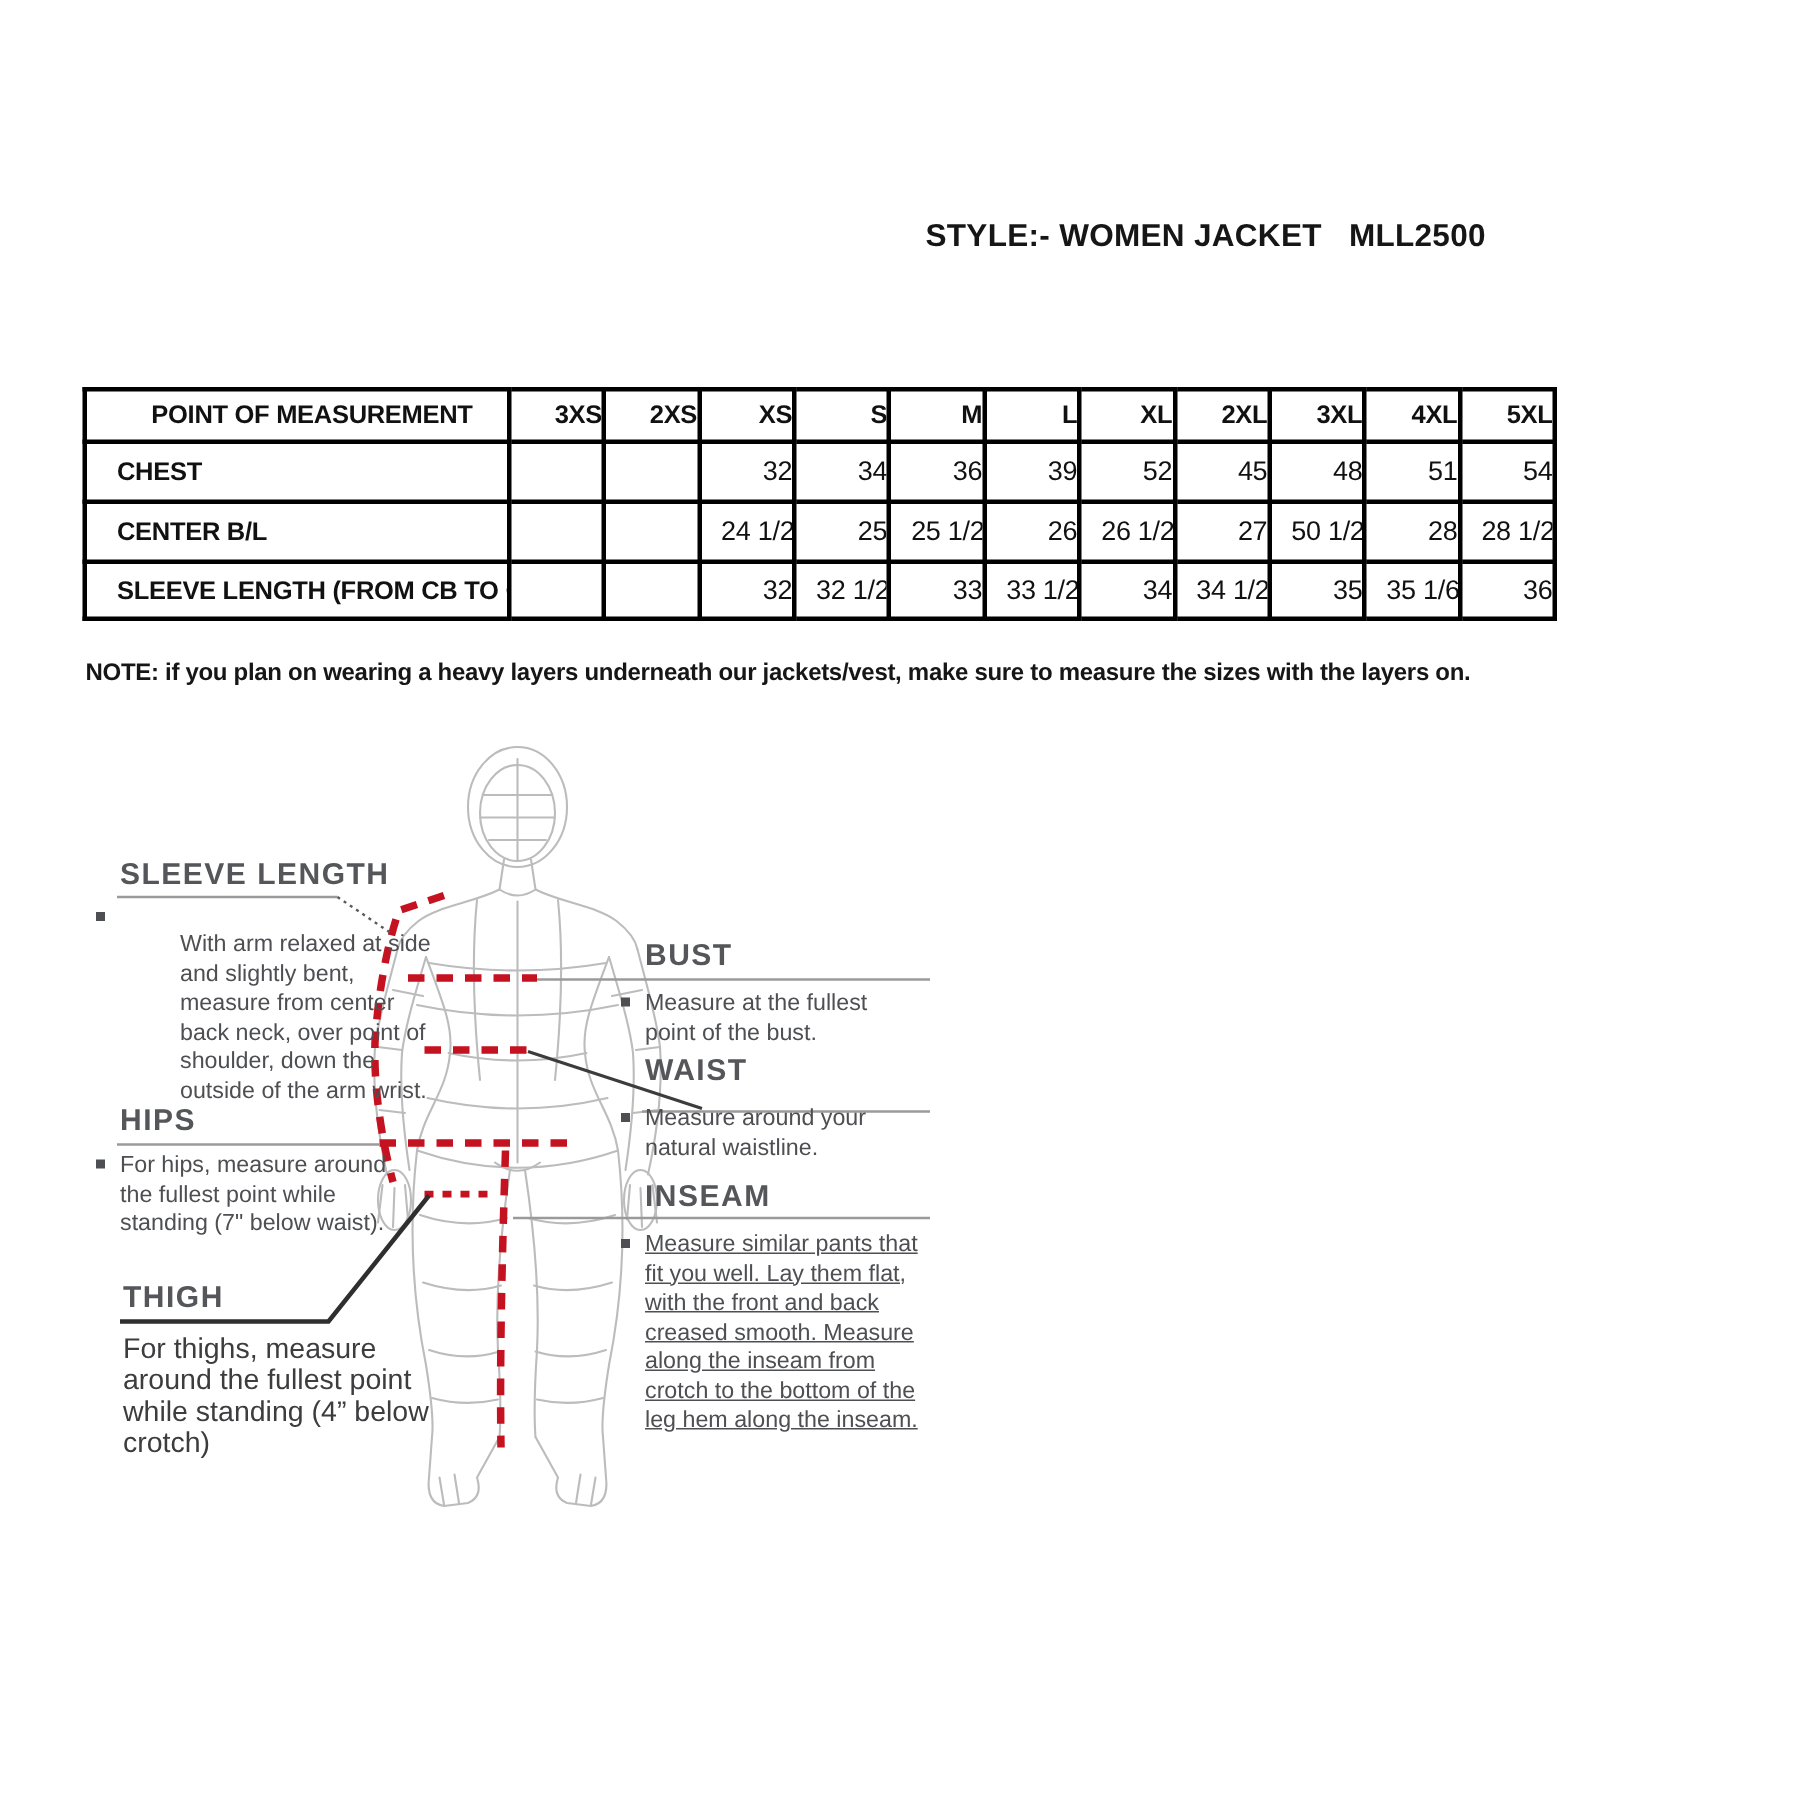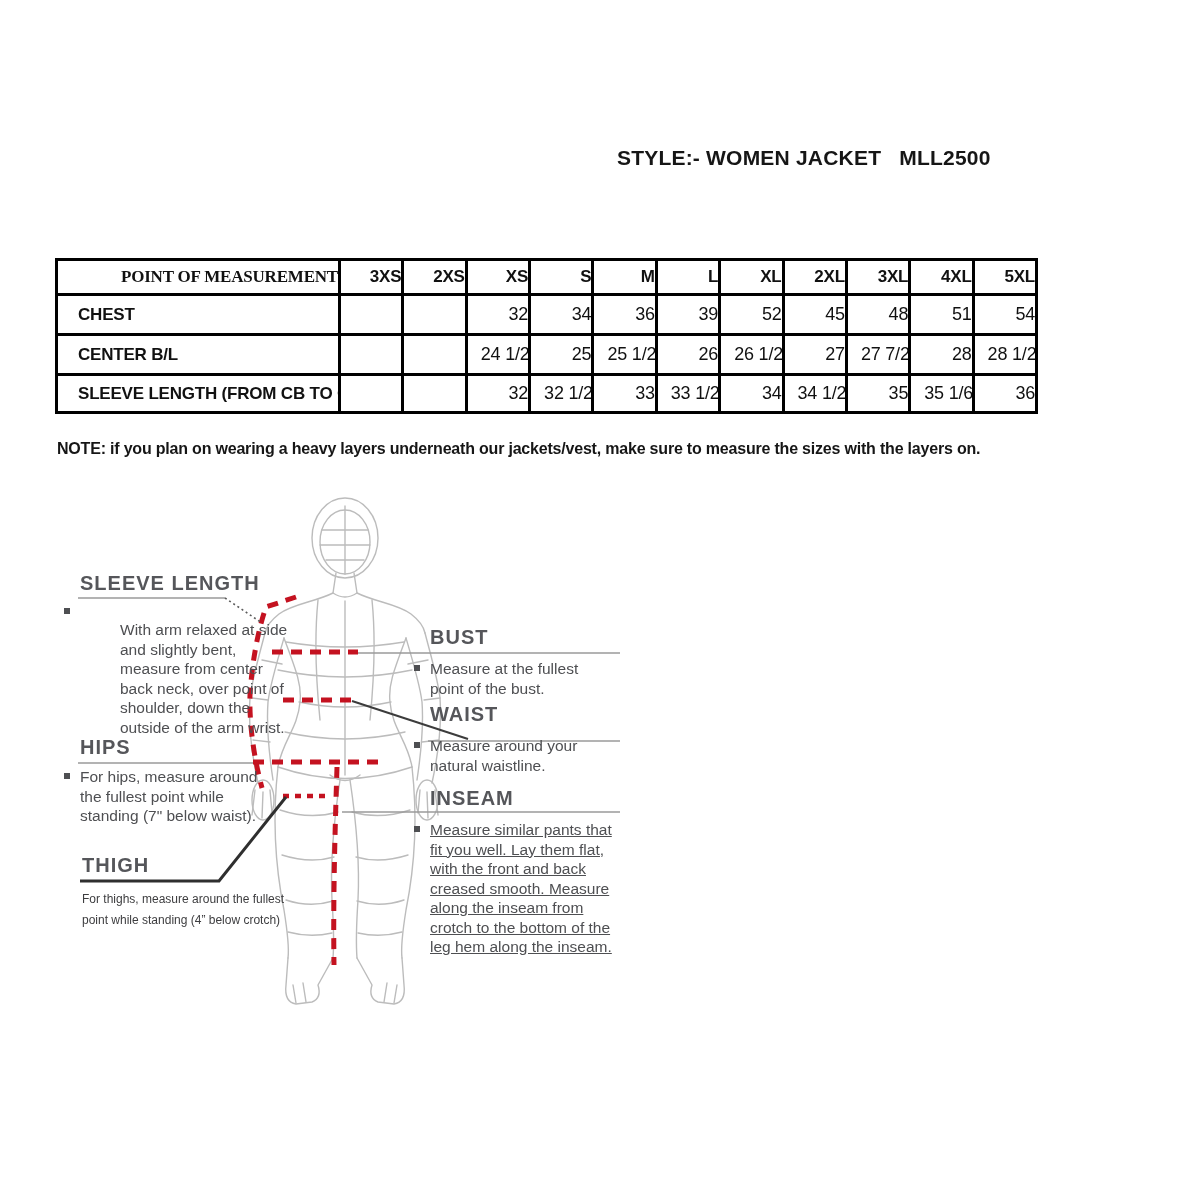--- a/index.html
+++ b/index.html
@@ -30,35 +30,35 @@
   table.size-chart th, table.size-chart td{
     border:3px solid #000;
     font-size:17px;font-weight:bold;letter-spacing:-0.2px;
     overflow:hidden;white-space:nowrap;
   }
   table.size-chart tr.hdr{height:35px;}
   table.size-chart tr.r1{height:40px;}
   table.size-chart tr.r2{height:40px;}
   table.size-chart tr.r3{height:38px;}
   table.size-chart th{text-align:right;}
-  table.size-chart th.label-cell{text-align:right;padding-left:20px;font-family:Liberation Serif, serif;}
+  table.size-chart th.label-cell{text-align:center;padding-left:20px;}
   table.size-chart td.label-cell{text-align:left;padding-left:20px;}
   table.size-chart td.val{font-weight:normal;font-size:18px;text-align:right;padding-left:13px;}
   .note-line{
     left:57px;top:440px;font-size:16px;font-weight:bold;color:#161616;
     white-space:nowrap;letter-spacing:-0.2px;
   }
   .guide-title{
     font-size:20px;font-weight:bold;letter-spacing:1px;color:var(--label-gray);
     white-space:nowrap;
   }
   .guide-text{
     font-size:15.5px;line-height:19.5px;color:var(--text-gray);
   }
-  .guide-text.thigh{font-size:12px;line-height:21px;color:#3d3d3f;}
+  .guide-text.thigh{font-size:19px;line-height:21px;color:#3d3d3f;}
   .sq-bullet{
     width:6px;height:6px;background:#4e4f52;display:block;
   }
   svg.diagram{position:absolute;left:0;top:480px;}
   svg .fig{fill:none;stroke:var(--figure-gray);stroke-width:1.4;stroke-linecap:round;stroke-linejoin:round;}
   svg .red{fill:none;stroke:var(--measure-red);stroke-width:5;stroke-dasharray:11 8;stroke-linecap:butt;}
   svg .red-small{fill:none;stroke:var(--measure-red);stroke-width:4.5;stroke-dasharray:6 6;}
   svg .leader{fill:none;stroke:var(--leader-gray);stroke-width:1.6;}
   svg .dotted{fill:none;stroke:#5a5a5a;stroke-width:1.6;stroke-dasharray:2 3;}
   svg .dark{fill:none;stroke:#3c3c3c;stroke-width:2;}
@@ -116,21 +116,21 @@
   <tr class="r2">
     <td class="label-cell">CENTER B/L</td>
     <td class="val"></td>
     <td class="val"></td>
     <td class="val">24 1/2</td>
     <td class="val">25</td>
     <td class="val">25 1/2</td>
     <td class="val">26</td>
     <td class="val">26 1/2</td>
     <td class="val">27</td>
-    <td class="val">27 7/2</td>
+    <td class="val">50 1/2</td>
     <td class="val">28</td>
     <td class="val">28 1/2</td>
   </tr>
   <tr class="r3">
     <td class="label-cell">SLEEVE LENGTH (FROM CB TO CUFF)</td>
     <td class="val"></td>
     <td class="val"></td>
     <td class="val">32</td>
     <td class="val">32 1/2</td>
     <td class="val">33</td>

